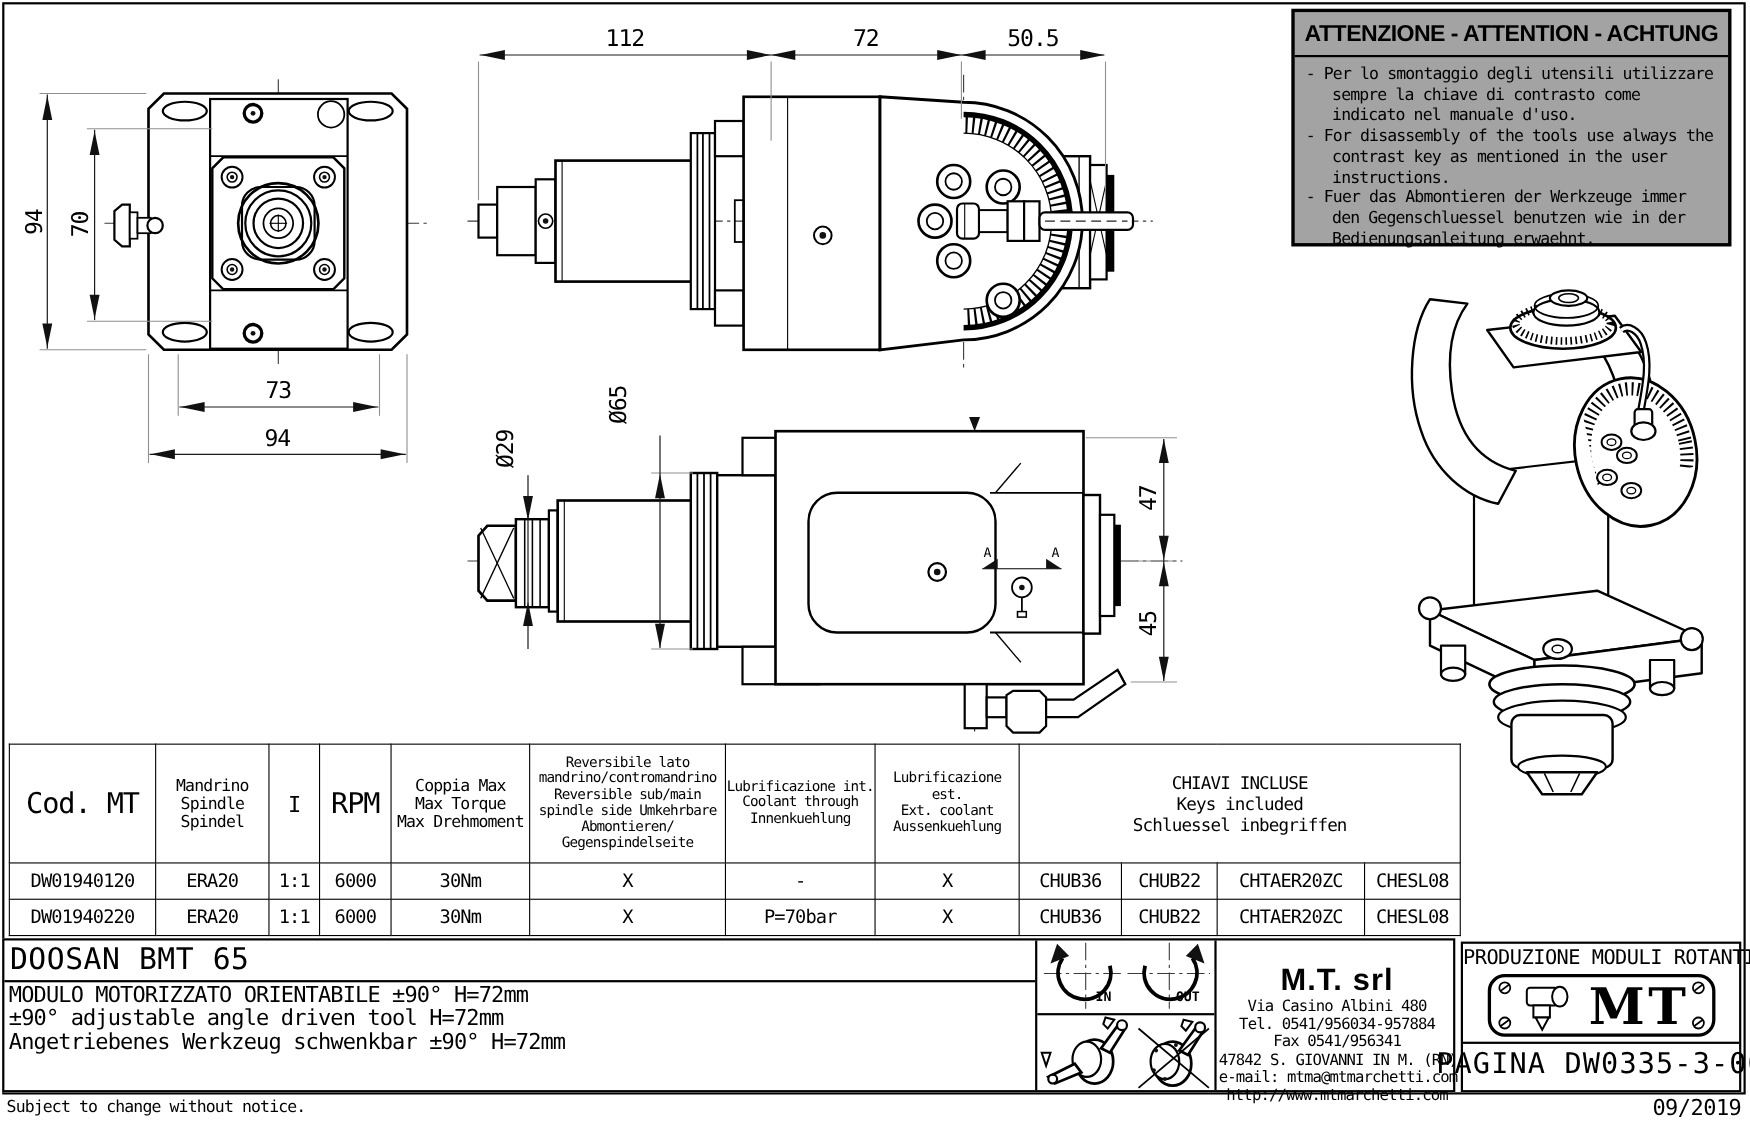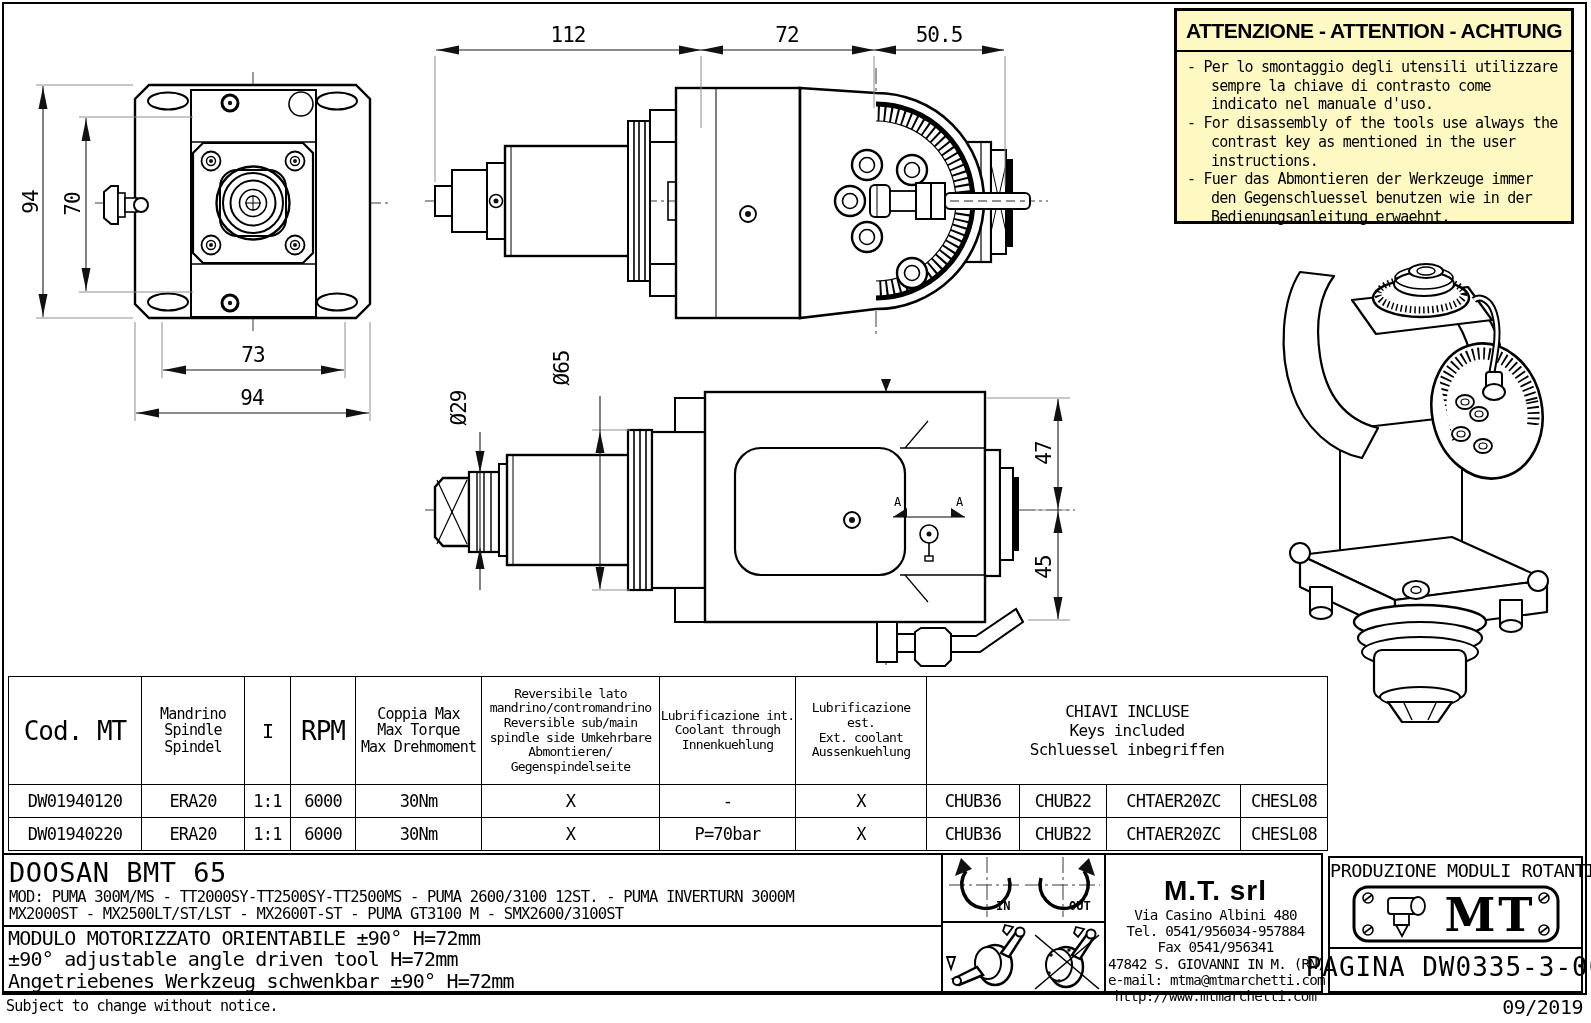--- a/index.html
+++ b/index.html
@@ -3,21 +3,21 @@
 <meta charset="utf-8">
 <style>
   html,body{margin:0;padding:0;background:#e8e8e8;}
   #page{position:relative;width:1591px;height:1023px;background:#ffffff;overflow:hidden;
         font-family:"DejaVu Sans Mono",monospace;color:#000;}
   .cad{font-family:"DejaVu Sans Mono",monospace;letter-spacing:-0.8px;}
   #border{position:absolute;left:2px;top:2px;width:1581px;height:989px;border:2px solid #000;}
   #drawing{position:absolute;left:0;top:0;}
 
   
-  #warn{position:absolute;left:1174px;top:8px;width:400px;height:216px;border:3px solid #000;background:#fef9c3;box-sizing:border-box;}
+  #warn{position:absolute;left:1174px;top:8px;width:400px;height:216px;border:3px solid #000;background:#a3a3a3;box-sizing:border-box;}
   #warn .wtitle{height:39px;border-bottom:2px solid #000;display:flex;align-items:center;justify-content:center;
       font-family:"Liberation Sans",sans-serif;font-weight:bold;font-size:21px;letter-spacing:-0.5px;white-space:nowrap;}
   #warn ul{margin:6px 8px 0 10px;padding:0;list-style:none;}
   #warn li{font-size:15px;line-height:18.7px;padding-left:24px;text-indent:-24px;letter-spacing:-0.8px;}
   #warn li:before{content:"- ";}
 
   
   #spec{position:absolute;left:8px;top:676px;border-collapse:collapse;table-layout:fixed;background:transparent;}
   #spec td,#spec th{border:1.6px solid #000;text-align:center;vertical-align:middle;padding:0;font-weight:normal;}
   #spec thead tr{height:108px;}
@@ -461,24 +461,20 @@
         <td class="c-val">CHUB22</td>
         <td class="c-val">CHTAER20ZC</td>
         <td class="c-val">CHESL08</td>
       </tr>
     </tbody>
   </table>
 
   <div id="tblock">
     <div id="tb-left">
       <div id="tb-product" class="cad">DOOSAN  BMT 65</div>
-      <div id="tb-mod" class="cad">
-        <div>MOD: PUMA 300M/MS - TT2000SY-TT2500SY-TT2500MS - PUMA 2600/3100 12ST. - PUMA INVERTURN 3000M</div>
-        <div>MX2000ST - MX2500LT/ST/LST - MX2600T-ST - PUMA GT3100 M - SMX2600/3100ST</div>
-      </div>
       <div id="tb-desc" class="cad">
         <div>MODULO MOTORIZZATO ORIENTABILE ±90° H=72mm</div>
         <div>±90° adjustable angle driven tool H=72mm</div>
         <div>Angetriebenes Werkzeug schwenkbar ±90° H=72mm</div>
       </div>
     </div>
 
     <div id="tb-mid">
       <div class="cell1">
         <svg width="161" height="64" viewBox="0 0 161 64">

